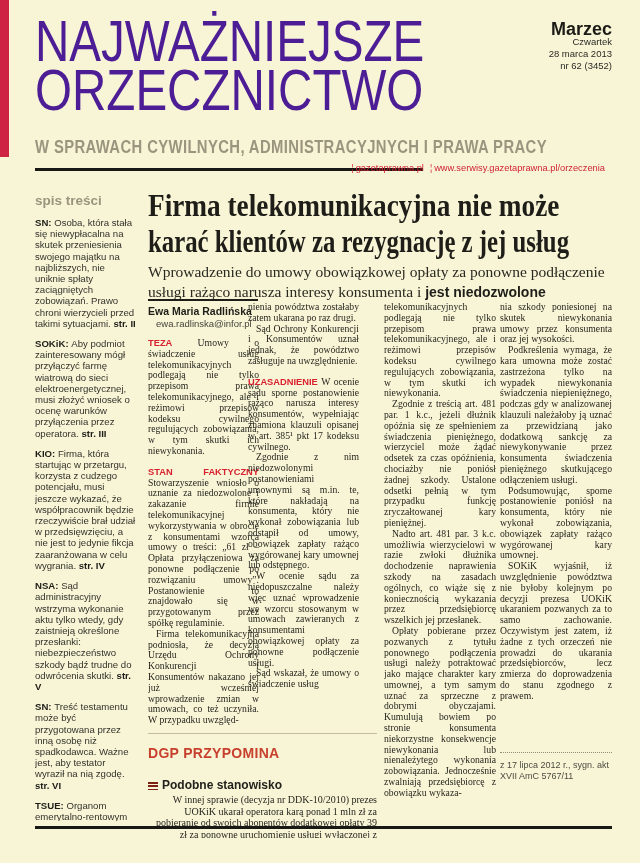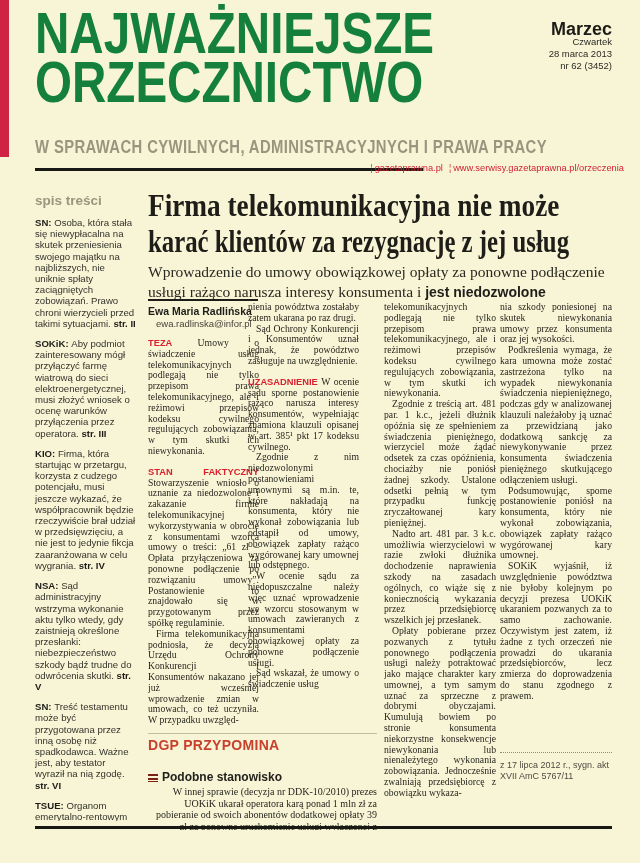--- a/index.html
+++ b/index.html
@@ -1,31 +1,31 @@
 <!DOCTYPE html>
 <html><head>
 <meta charset="utf-8">
 <style>
   html,body{margin:0;padding:0;background:#ffffff;}
   .page{position:relative;width:640px;height:863px;background:#f8f5d7;overflow:hidden;
         font-family:"Liberation Sans",sans-serif;color:#26251d;}
 
   
   .red-strip{position:absolute;left:0;top:0;width:9px;height:157px;background:#ce2342;}
-  .mast-title{position:absolute;left:35px;top:8px;color:#15803d;font-weight:700;
+  .mast-title{position:absolute;left:35px;top:16px;color:#4c1d95;font-weight:400;
               font-size:58px;line-height:49px;letter-spacing:0px;}
   .mast-title span{display:block;white-space:nowrap;transform:scaleX(.82);transform-origin:0 50%;}
   .mast-date{position:absolute;right:28px;top:22px;text-align:right;color:#2b2a24;
              font-size:9.5px;line-height:12px;}
   .mast-date .month{font-weight:bold;font-size:18px;line-height:14px;color:#1c1b16;}
   .banner{position:absolute;left:35px;top:136px;color:#9a957e;font-weight:bold;font-size:19px;
           white-space:nowrap;}
   .banner span{display:inline-block;transform:scaleX(.78);transform-origin:0 50%;letter-spacing:.5px;}
   .top-rule{position:absolute;left:35px;top:168px;width:388px;height:3px;background:#181814;}
-  .top-links{position:absolute;right:16px;top:163px;font-size:9.3px;color:#cf1f32;white-space:nowrap;}
+  .top-links{position:absolute;right:35px;top:163px;font-size:9.3px;color:#cf1f32;white-space:nowrap;}
   .top-links .sep{color:#cf1f32;font-size:8.5px;padding:0 2px 0 6px;}
 
   
   .toc{position:absolute;left:35px;top:193px;width:101px;height:628px;overflow:hidden;}
   .toc-heading{color:#9a957e;font-weight:bold;font-size:13.5px;margin:0 0 9px;}
   .toc p{margin:0 0 9px;font-size:9.6px;line-height:11.2px;color:#33322a;}
   .toc b{color:#1e1d18;}
 
   
   .headline{position:absolute;left:148px;top:188px;width:478px;
@@ -50,21 +50,21 @@
   .c3{left:384px;width:112px;height:500px;}
   .c4{left:500px;width:112px;height:443px;}
   .lbl{font-family:"Liberation Sans",sans-serif;font-weight:bold;color:#d8202e;font-size:9.3px;}
   .author{font-family:"Liberation Sans",sans-serif;text-align:left;margin-bottom:8px;}
   .author .nm{font-weight:bold;font-size:10.5px;color:#1e1d18;line-height:13px;}
   .author .em{font-size:9.5px;color:#45443a;line-height:12px;margin-left:8px;}
   .teza-p{margin-top:6px !important;}
 
   
   .dgp{position:absolute;left:148px;top:733px;width:229px;height:92px;overflow:hidden;
-       border-top:1px solid #c2bda2;padding-top:4px;}
+       border-top:1px solid #c2bda2;padding-top:12px;}
   .dgp-kicker{font-size:14px;line-height:15px;font-weight:bold;color:#c8402e;letter-spacing:.3px;}
   .dgp-title{font-size:12px;line-height:14px;font-weight:bold;color:#23221c;margin-top:17px;}
   .grid-icon{display:inline-block;width:10px;height:8px;margin-right:4px;vertical-align:-1px;
              background:repeating-linear-gradient(to bottom,#7d2016 0,#7d2016 2px,rgba(0,0,0,0) 2px,rgba(0,0,0,0) 3.5px);}
   .dgp-text{font-family:"Liberation Serif",serif;font-size:10px;line-height:11.5px;
             color:#26251d;margin-top:2px;text-align:right;}
 
   
   .verdict{position:absolute;left:500px;top:752px;width:112px;border-top:1px dotted #8f8c77;
            padding-top:5px;}

